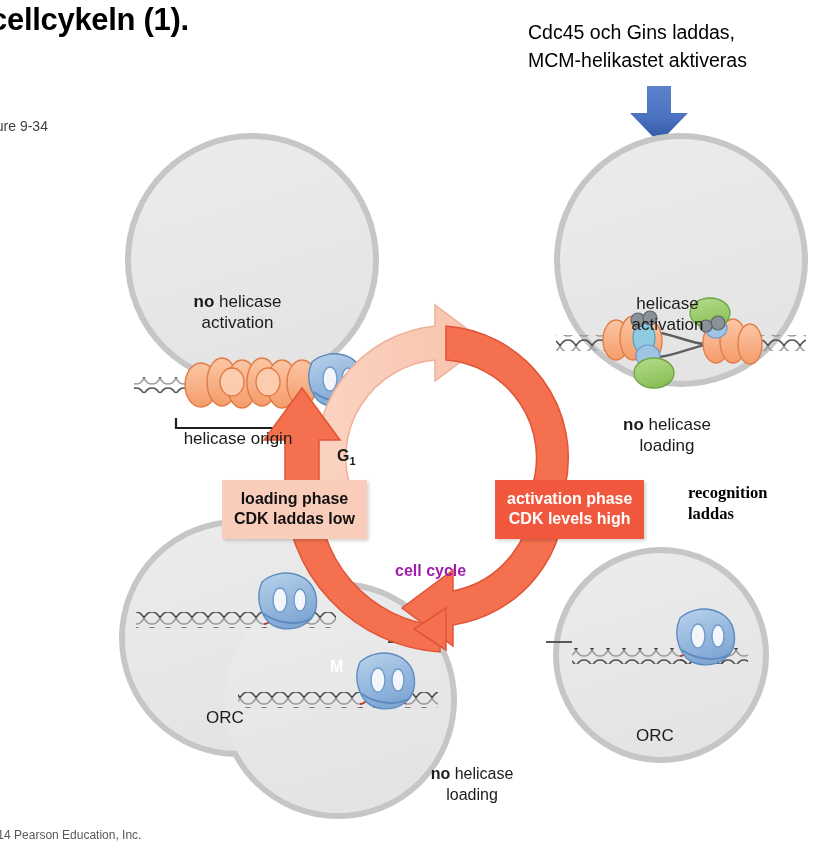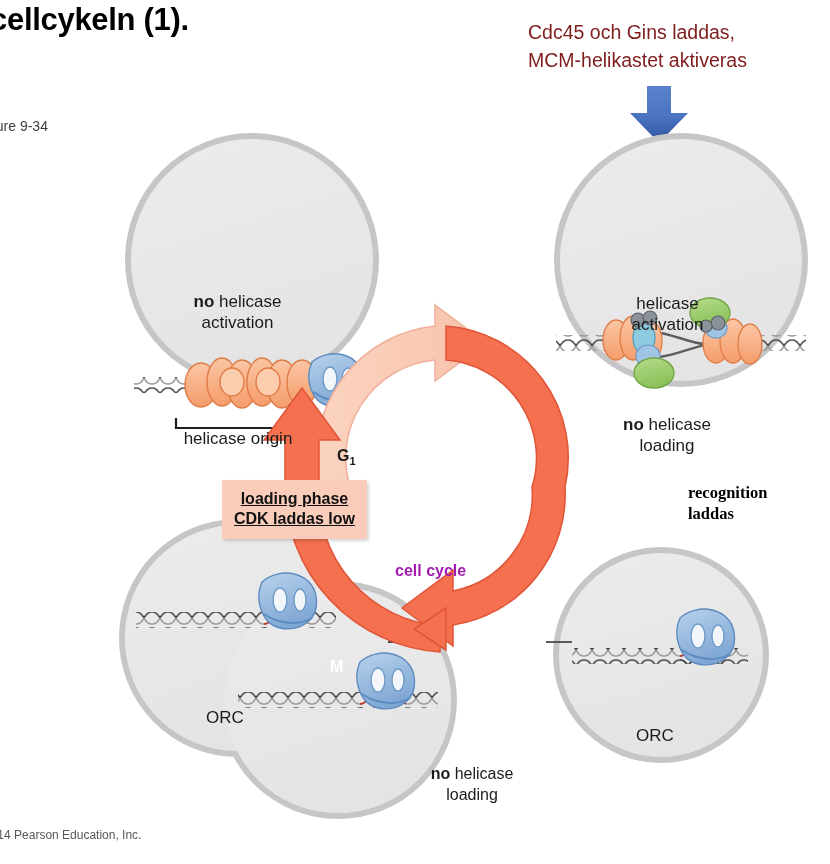--- a/index.html
+++ b/index.html
@@ -39,21 +39,21 @@
     white-space: nowrap;
   }
 
   
   #annotation-top {
     position: absolute;
     left: 528px; top: 18px;
     width: 300px;
     font-size: 19.5px;
     line-height: 28px;
-    color: #7f1d1d;
+    color: #000000;
   }
   #annotation-top .line { display: block; white-space: nowrap; }
 
   #blue-arrow {
     position: absolute;
     left: 628px; top: 86px;
     width: 62px; height: 58px;
   }
 
   
@@ -88,21 +88,20 @@
   .cell-label b { font-weight: bold; }
 
   .phase-box {
     position: absolute;
     text-align: center;
     font-size: 16px;
     font-weight: bold;
     line-height: 20px;
     padding: 9px 12px 10px 12px;
     white-space: nowrap;
-    text-decoration: underline;
   }
   #loading-phase-box {
     left: 222px; top: 350px;
     background: #F9CDBA;
     color: #111;
     box-shadow: 2px 2px 3px rgba(0,0,0,0.16);
   }
   #activation-phase-box {
     left: 495px; top: 350px;
     background: #F1573C;
@@ -365,20 +364,24 @@
   </div>
 
   <div id="orc-label-a" class="cell-label">ORC</div>
   <div id="orc-label-b" class="cell-label">ORC</div>
 
   <div id="loading-phase-box" class="phase-box">
     <div>loading phase</div>
     <div>CDK laddas low</div>
   </div>
 
+  <div id="activation-phase-box" class="phase-box">
+    <div>activation phase</div>
+    <div>CDK levels high</div>
+  </div>
 
   <div id="cell-cycle-center">cell cycle</div>
 
   <div id="phase-g1" class="phase-letter"><span>G</span><sub>1</sub></div>
   <div id="phase-s" class="phase-letter"><span>S</span></div>
   <div id="phase-g2" class="phase-letter"><span>G</span><sub>2</sub></div>
   <div id="phase-m" class="phase-letter"><span>M</span></div>
 
 </div>
 

